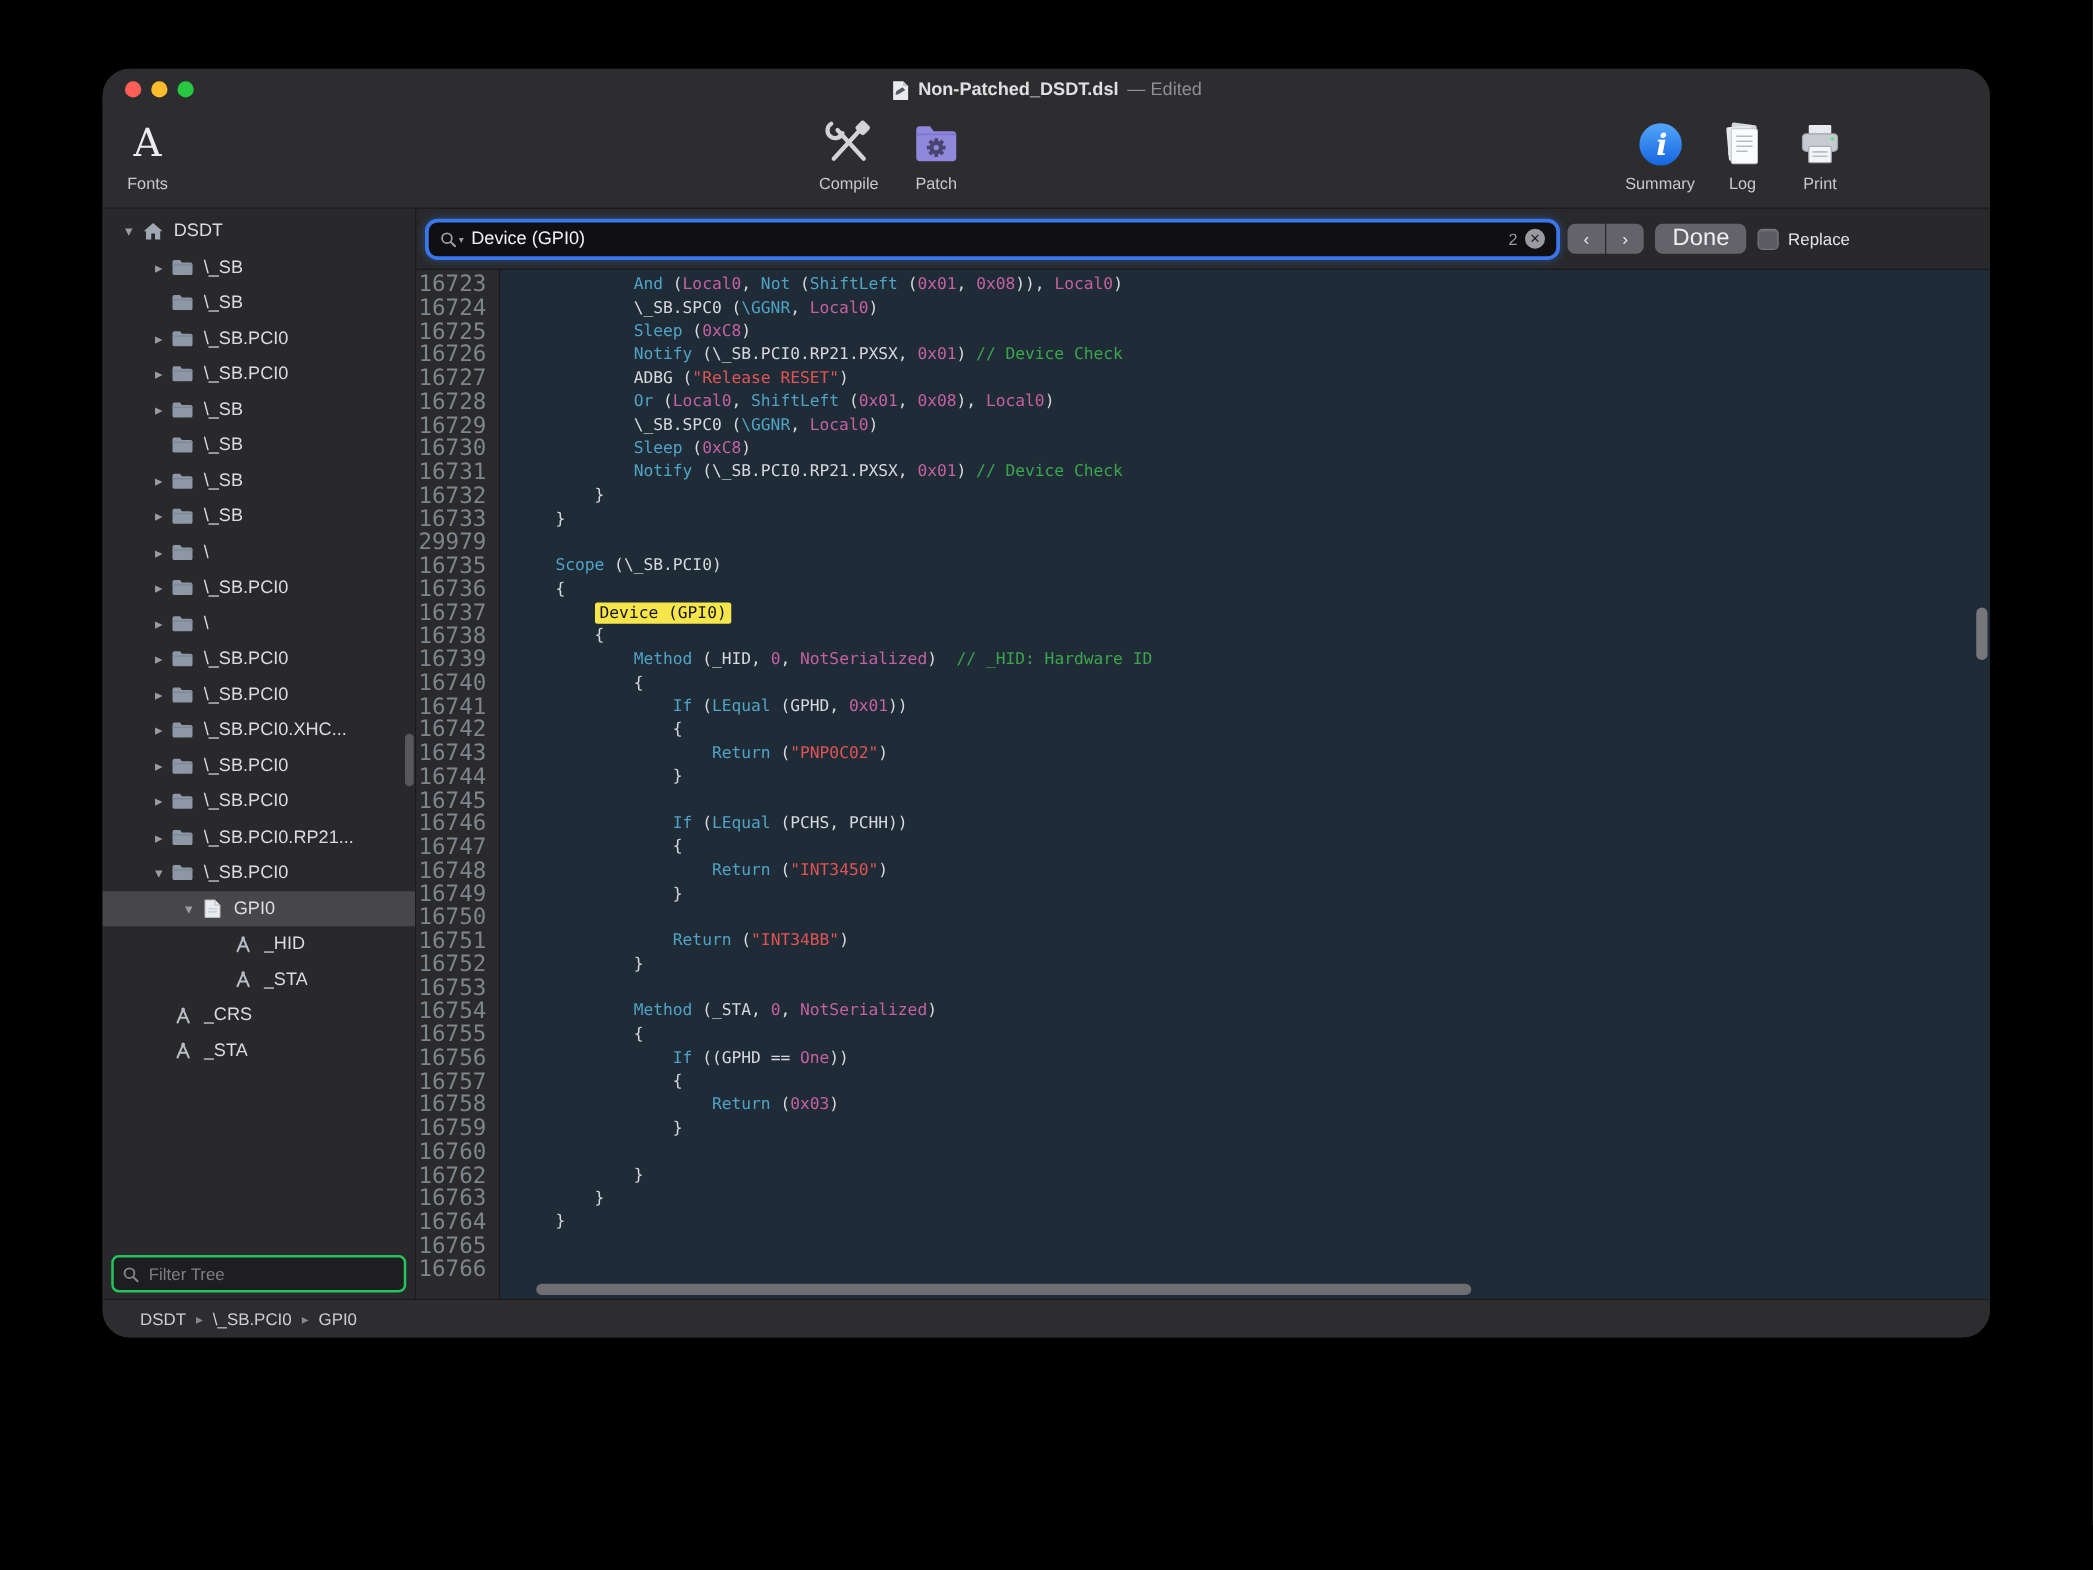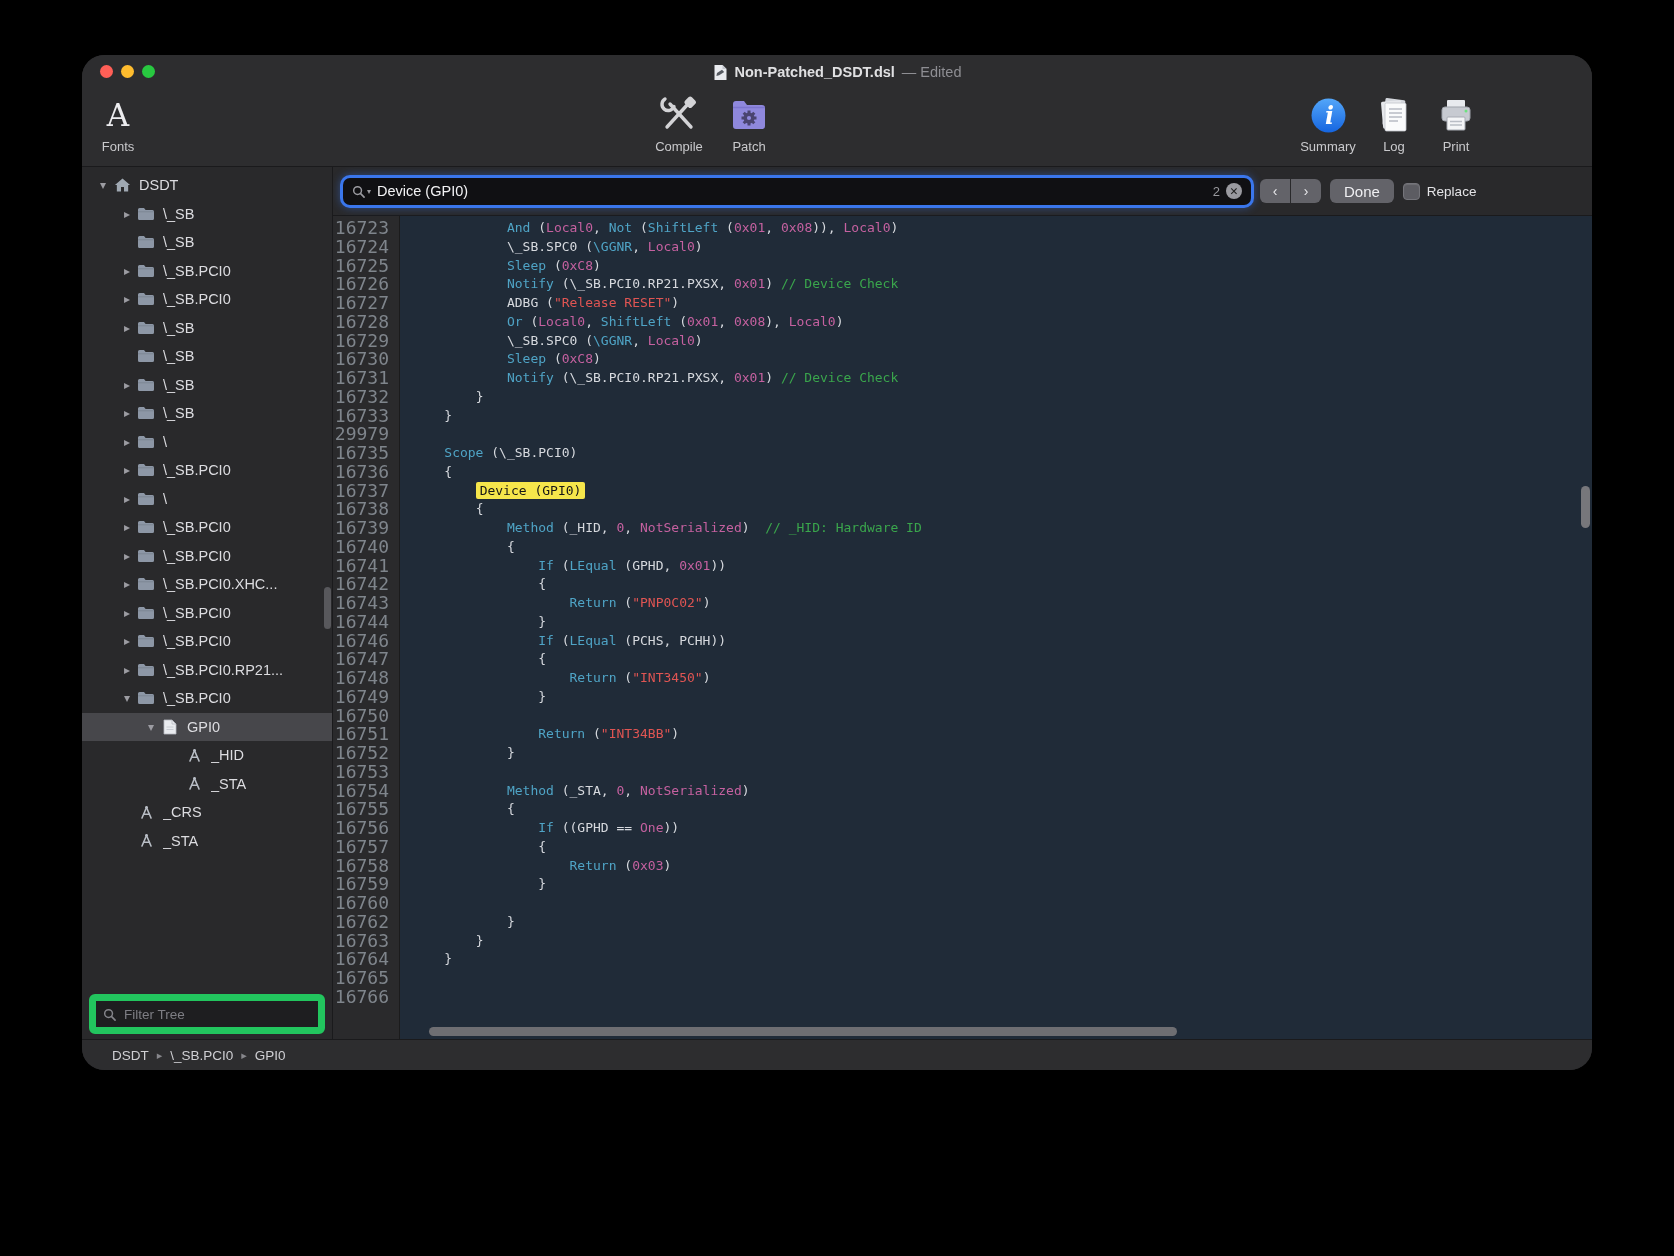--- a/index.html
+++ b/index.html
@@ -34,21 +34,21 @@
   .content{flex:1;display:flex;min-height:0;background:#29292b;}
   .sidebar{width:250px;flex:none;position:relative;background:#29292b;border-right:1px solid #1a1a1c;}
   .tree{position:absolute;top:4px;left:0;right:0;}
   .trow{height:28.5px;display:flex;align-items:center;font-size:14.5px;color:#dcdce0;white-space:nowrap;}
   .trow.sel{background:#47474b;}
   .disc{width:18px;flex:none;text-align:center;color:#9c9ca2;font-size:12px;}
   .ticon{width:20px;height:18px;flex:none;display:flex;align-items:center;justify-content:center;margin:0 7px 0 0;}
   .tlabel{overflow:hidden;text-overflow:ellipsis;}
   .sthumb{position:absolute;right:1px;top:420px;width:7px;height:42px;border-radius:3.5px;background:#58585c;}
   .filter-wrap{position:absolute;left:7px;right:7px;bottom:5px;height:26px;background:#1e1e20;
-    border:7px solid #22c55e;border-radius:6px;display:flex;align-items:center;padding:0 7px;gap:6px;}
+    border:2px solid #22c55e;border-radius:6px;display:flex;align-items:center;padding:0 7px;gap:6px;}
   .filter-wrap input{flex:1;background:transparent;border:none;outline:none;color:#e8e8ea;font-size:13.5px;
     font-family:"Liberation Sans","DejaVu Sans",sans-serif;}
   .filter-wrap input::placeholder{color:#7e7e84;}
   
   .main{flex:1;display:flex;flex-direction:column;min-width:0;background:#29292b;}
   .findbar{height:48px;flex:none;display:flex;align-items:center;gap:9px;padding:0 14px 0 10px;
     background:#29292b;border-bottom:1px solid #1a1a1c;}
   .searchfield{flex:1;max-width:890px;height:27px;background:#101013;border-radius:7px;
     display:flex;align-items:center;gap:6px;padding:0 9px;
     box-shadow:0 0 0 3px var(--accent-focus,#3a76ec),0 0 8px 3px rgba(58,118,236,.45);}
@@ -57,21 +57,21 @@
   .query{flex:1;color:#f2f2f4;font-size:14.5px;overflow:hidden;white-space:nowrap;}
   .count{color:#98989d;font-size:13px;flex:none;}
   .clear{flex:none;width:16px;height:16px;border-radius:50%;background:#9a9aa0;color:#222;
     font-size:10.5px;line-height:16px;text-align:center;font-weight:bold;}
   .navbtns{display:flex;gap:1px;flex:none;}
   .navbtns button{width:30px;height:24px;border:none;background:#636369;color:#e9e9ec;font-size:14px;
     padding:0;line-height:22px;}
   .navbtns button:first-child{border-radius:6px 0 0 6px;}
   .navbtns button:last-child{border-radius:0 6px 6px 0;}
   .btn-done{height:24px;border:none;border-radius:6px;background:#636369;color:#efeff2;
-    padding:0 14px;font-size:15px;flex:none;font-family:inherit;}
+    padding:0 14px;font-size:19px;flex:none;font-family:inherit;}
   .replace{display:flex;align-items:center;gap:7px;color:#e4e4e7;font-size:13.5px;flex:none;margin-right:98px;}
   .cb{width:15px;height:15px;border-radius:4px;background:#5c5c62;border:1px solid #74747a;
     box-shadow:inset 0 1px 1px rgba(255,255,255,.12);}
   
   .editor{flex:1;position:relative;background:var(--editor-background,#202b38);overflow:hidden;
     font-family:"DejaVu Sans Mono",monospace;padding-top:3px;}
   .editor::before{content:"";position:absolute;left:0;top:0;bottom:0;width:66px;background:#2a2a2c;
     border-right:1px solid rgba(0,0,0,.35);}
   #code{position:relative;}
   .cl{display:flex;height:18.75px;line-height:18.75px;font-size:13px;}
@@ -582,20 +582,24 @@
             </div>
             <div class="cl">
               <span class="ln">16743</span>
               <span class="ct">                    <span class="k">Return</span><span class="p"> (</span><span class="s">"PNP0C02"</span><span class="p">)</span></span>
             </div>
             <div class="cl">
               <span class="ln">16744</span>
               <span class="ct">                <span class="p">}</span></span>
             </div>
             <div class="cl">
+              <span class="ln">16745</span>
+              <span class="ct"></span>
+            </div>
+            <div class="cl">
               <span class="ln">16746</span>
               <span class="ct">                <span class="k">If</span><span class="p"> (</span><span class="k">LEqual</span><span class="p"> (PCHS, PCHH))</span></span>
             </div>
             <div class="cl">
               <span class="ln">16747</span>
               <span class="ct">                <span class="p">{</span></span>
             </div>
             <div class="cl">
               <span class="ln">16748</span>
               <span class="ct">                    <span class="k">Return</span><span class="p"> (</span><span class="s">"INT3450"</span><span class="p">)</span></span>

